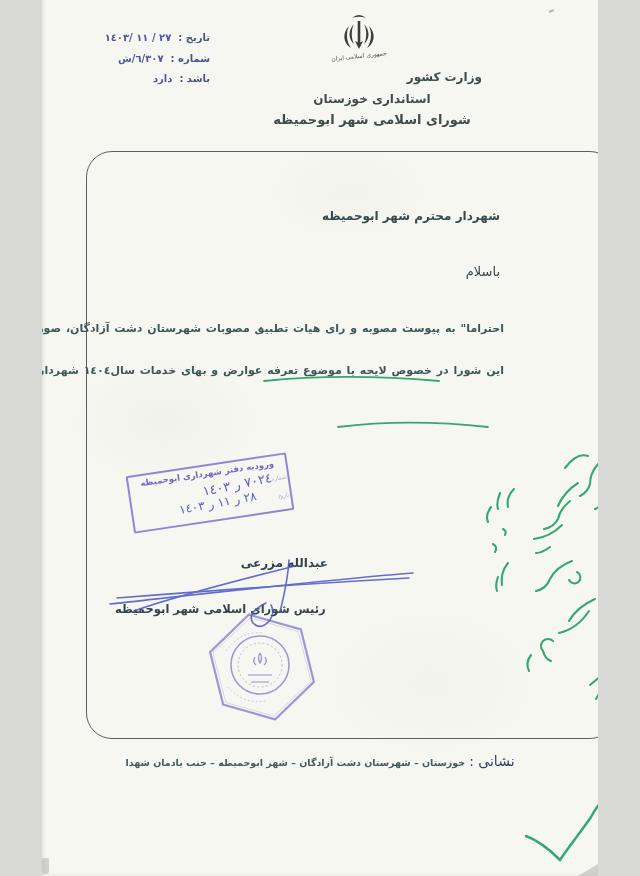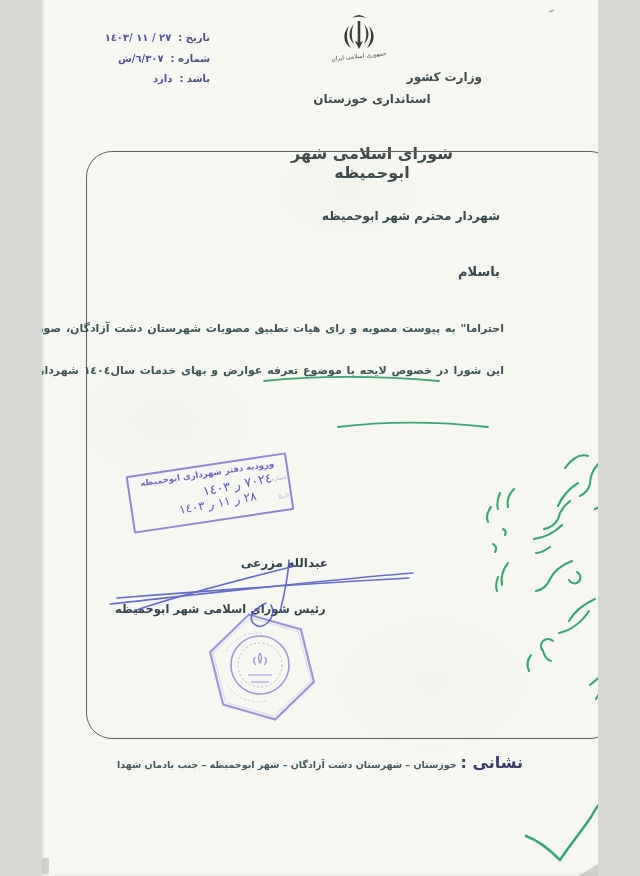--- a/index.html
+++ b/index.html
@@ -18,45 +18,45 @@
   
   .meta{left:40px;top:32px;width:128px;color:#4c5490;font-size:10px;font-weight:bold;}
   .meta-row{direction:rtl;text-align:right;margin-bottom:9.5px;white-space:nowrap;}
   .meta-row .lbl{margin-left:7px;color:#4a5280;}
   .meta-row .val{color:#4f55a0;letter-spacing:.5px;}
   
   .motto{left:286px;top:52px;width:62px;text-align:center;font-size:6px;color:#55524a;transform:rotate(-6deg);}
   .hline{left:220px;width:220px;text-align:center;color:#3f4c4c;font-weight:bold;direction:rtl;}
   .h1{top:70px;font-size:12px;text-align:right;}
   .h2{top:92px;font-size:12px;}
-  .h3{top:112px;font-size:16px;margin-top:32px;}
+  .h3{top:112px;font-size:13px;}
   
   .frame{left:44px;top:151px;width:528px;height:586px;border:1.2px solid #5c5f63;border-radius:26px;}
   .recipient{right:98px;top:209px;font-size:12px;font-weight:bold;color:#374a4e;direction:rtl;text-align:right;}
-  .salutation{right:98px;top:264px;font-size:13px;font-weight:bold;color:#37474d;direction:rtl;}
+  .salutation{right:98px;top:264px;font-size:13px;font-weight:normal;color:#37474d;direction:rtl;}
   .bodyline{right:94px;width:492px;direction:rtl;text-align:right;font-size:11px;font-weight:bold;
             color:#3e5658;white-space:nowrap;word-spacing:1px;}
   .bl1{top:322px;} .bl2{top:364px;} .bl3{top:406px;}
   
   .stamp{left:87px;top:464px;width:158px;height:54px;border:2.4px solid rgba(122,116,203,.85);
          border-radius:2px;transform:rotate(-8.5deg);color:#565ec5;}
   .stamp-title{position:absolute;top:2px;left:0;right:0;text-align:center;font-size:8.5px;
                font-weight:bold;color:#6f68c6;direction:rtl;white-space:nowrap;}
   .stamp-num{position:absolute;top:15px;right:16px;font-size:13px;direction:rtl;transform:rotate(-3deg);
              color:#5a60c4;letter-spacing:1px;}
   .stamp-date{position:absolute;top:31px;right:34px;font-size:12px;direction:rtl;transform:rotate(-2deg);
               color:#5a60c4;letter-spacing:1px;}
   .stamp-lbl{position:absolute;font-size:5.5px;color:rgba(100,96,190,.5);direction:rtl;}
   .slbl1{right:1px;top:19px;} .slbl2{right:1px;top:37px;}
   
   .sig-name{right:270px;top:556px;font-size:12px;font-weight:bold;color:#33454b;direction:rtl;}
   .sig-title{left:73px;top:602px;font-size:11.5px;font-weight:bold;color:#32444a;direction:rtl;}
   
   .footer{left:0;right:0;top:753px;text-align:center;direction:rtl;font-size:9.5px;color:#435a60;font-weight:600;}
-  .footer .flbl{font-weight:bold;color:#383d68;font-size:16px;margin-left:4px;margin-top:24px;}
+  .footer .flbl{font-weight:normal;color:#383d68;font-size:14px;margin-left:4px;margin-top:24px;}
   
   .overlay{left:0;top:0;width:640px;height:876px;pointer-events:none;}
   .corner-br{right:0;bottom:0;width:20px;height:12px;background:#b9bcb9;opacity:.65;
              clip-path:polygon(100% 0,100% 100%,0 100%);}
   .corner-bl{left:0;bottom:2px;width:7px;height:16px;background:#a9aca9;opacity:.5;border-radius:2px;}
   .mark-tr{right:44px;top:10px;width:5px;height:2px;background:#9a9a98;transform:rotate(-20deg);opacity:.8;}
 </style>
 </head>
 <body>
 

